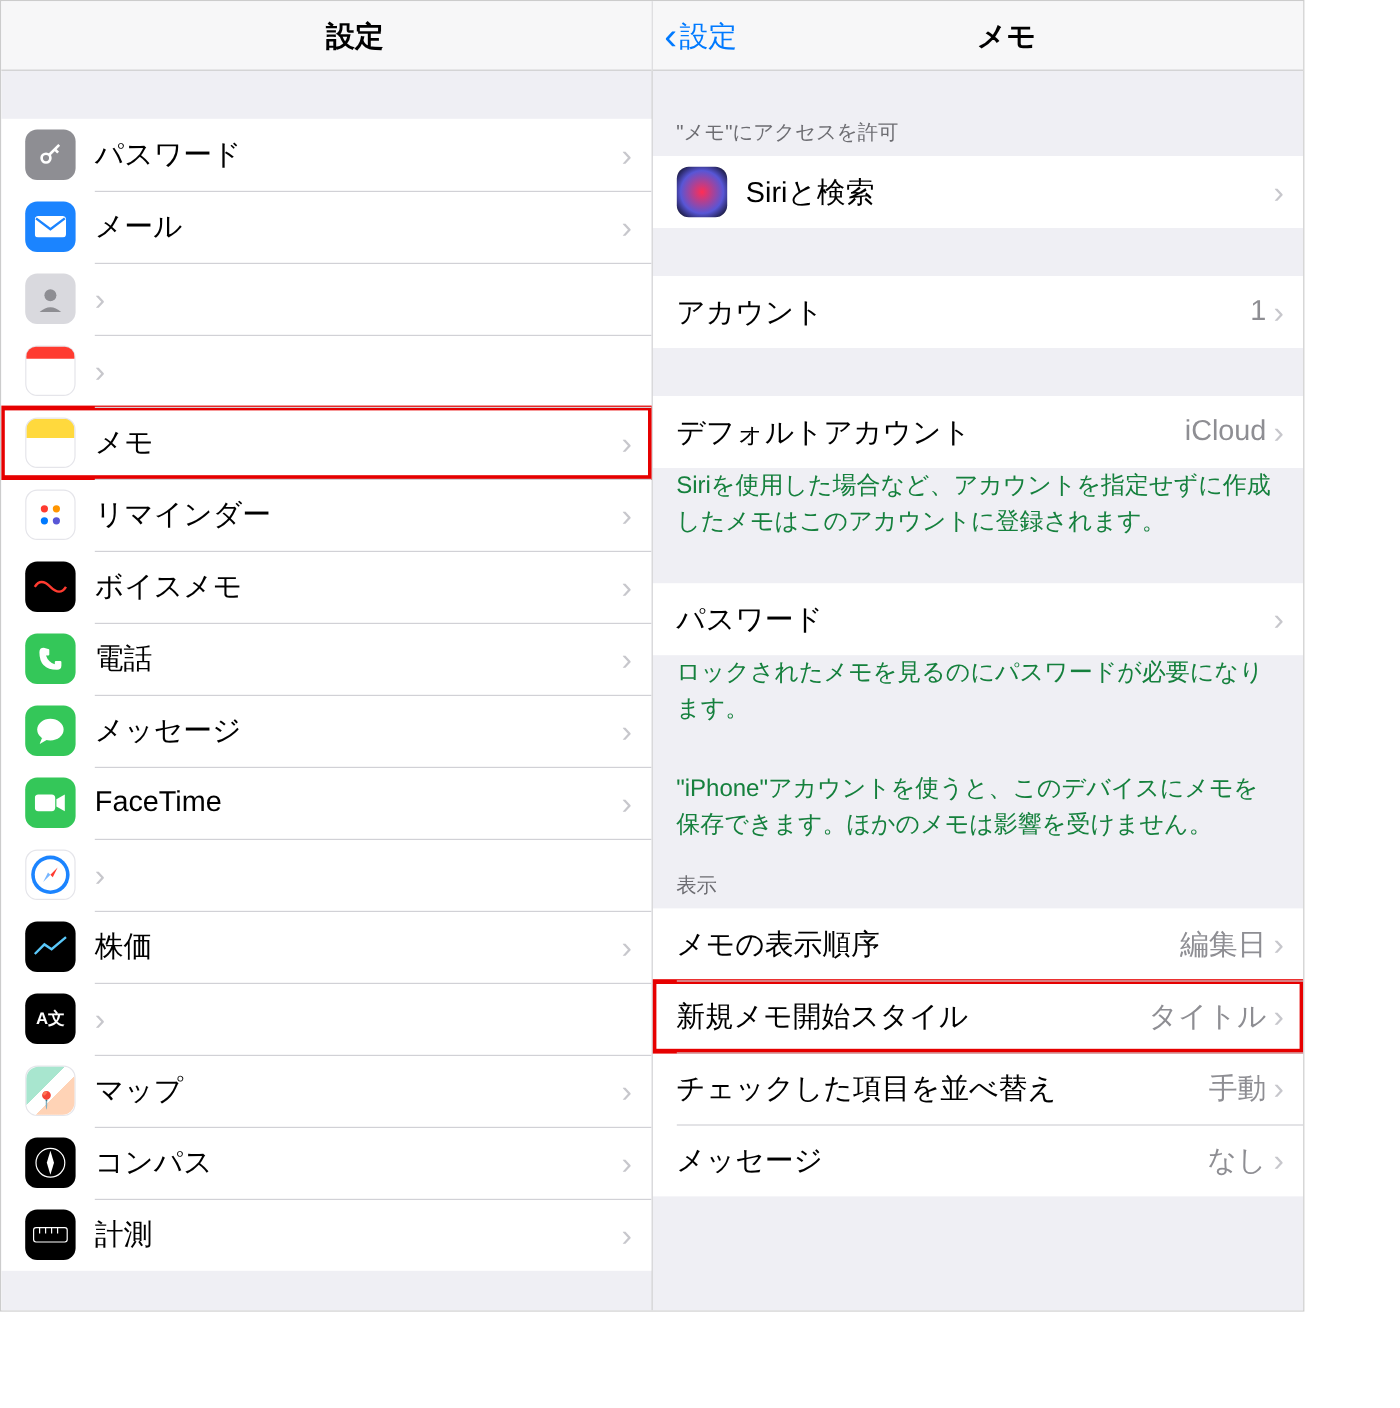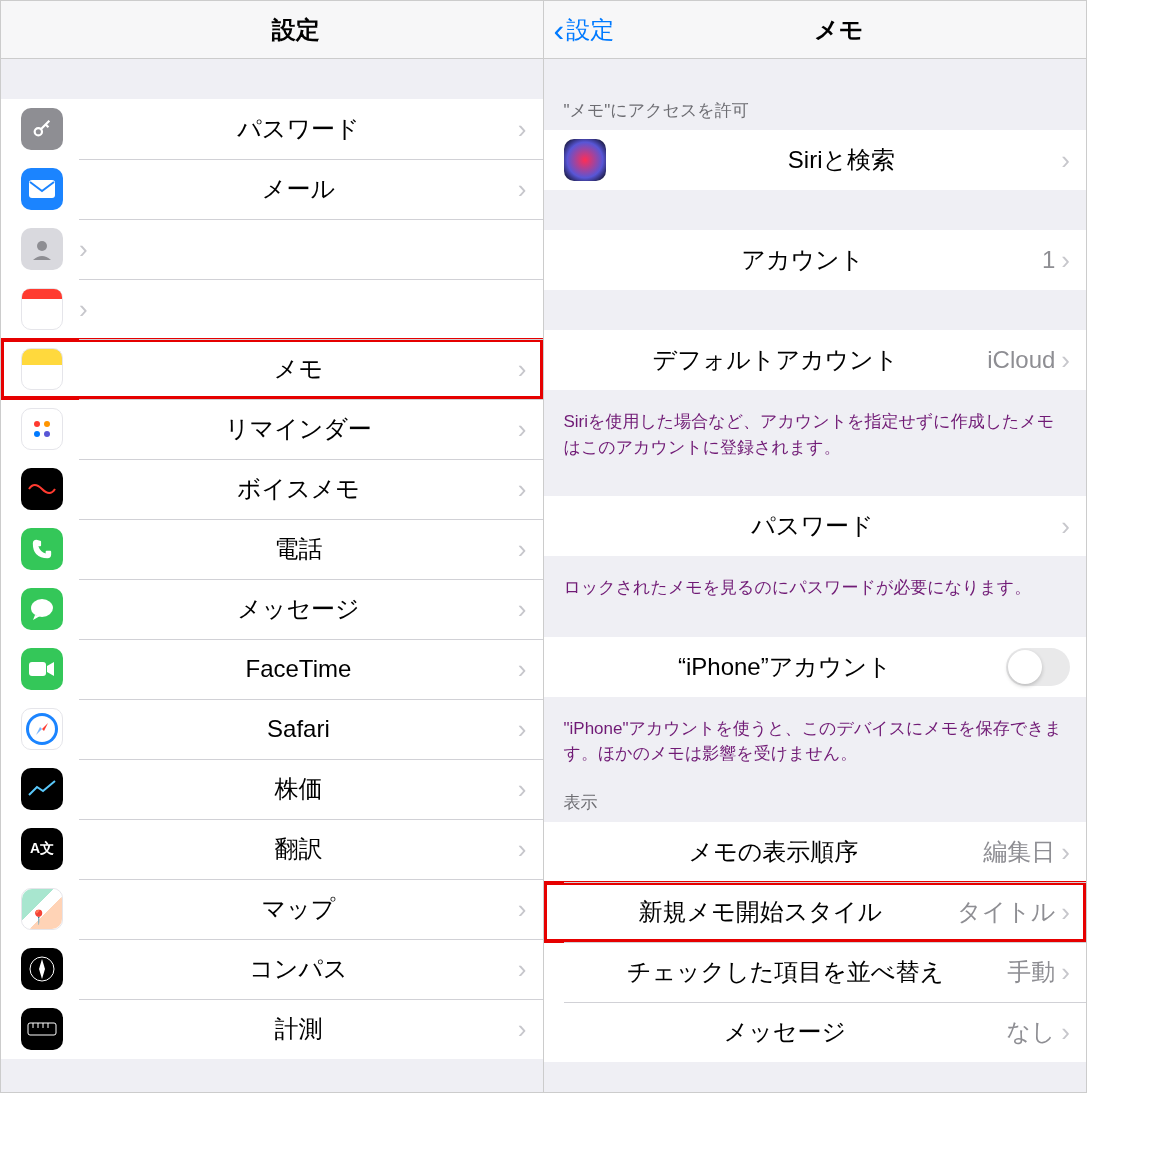--- a/index.html
+++ b/index.html
@@ -41,27 +41,27 @@
 
 .scroll { flex: 1; overflow-y: auto; }
 
 .grp-spacer { height: 40px; }
 .grp-header {
   font-size: 17px;
   color: #6d6d72;
   padding: 8px 20px 8px 20px;
 }
 .grp-footer {
-  font-size: 17px;
-  color: #701a75;
-  padding: 19px 20px 8px 20px;
+  font-size: 20px;
+  color: #15803d;
+  padding: 0 20px 8px 20px;
   line-height: 1.5;
 }
 
-.list { background: #fff; text-align: center; }
+.list { background: #fff; }
 .row {
   display: flex;
   align-items: center;
   min-height: 60px;
   padding: 6px 16px 6px 20px;
   position: relative;
   cursor: pointer;
 }
 .row + .row::before,
 .row.divided::before {
@@ -246,37 +246,35 @@
       <div class="row">
         <div class="icon ic-safari">
             <svg width="36" height="36" viewBox="0 0 36 36">
               <circle cx="18" cy="18" r="16" fill="#1b84ff"></circle>
               <circle cx="18" cy="18" r="13" fill="#fff"></circle>
               <path d="M12 24 L18 18 L24 12 L18 18 Z" fill="#ff3b30"></path>
               <path d="M18 18 L24 12 L20 20 Z" fill="#ff3b30"></path>
               <path d="M18 18 L12 24 L16 16 Z" fill="#1b84ff" opacity="0.6"></path>
             </svg>
           </div>
-        <div class="label">Safari</div>
         <div class="chevron">›</div>
       </div>
       <div class="row">
         <div class="icon ic-stocks">
             <svg width="30" height="20" viewBox="0 0 30 20">
               <path d="M2 16 L10 8 L16 12 L28 2" stroke="#5ac8fa" stroke-width="2" fill="none"></path>
             </svg>
           </div>
         <div class="label">株価</div>
         <div class="chevron">›</div>
       </div>
       <div class="row">
         <div class="icon ic-translate">
             <span style="color:#fff;font-size:14px;">A文</span>
           </div>
-        <div class="label">翻訳</div>
         <div class="chevron">›</div>
       </div>
       <div class="row">
         <div class="icon ic-maps">
             <div class="maps-inner">
               <span class="maps-pin">📍</span>
             </div>
           </div>
         <div class="label">マップ</div>
         <div class="chevron">›</div>
@@ -348,26 +346,20 @@
     <div class="grp-spacer" style="height:28px"></div>
     <div class="list">
       <div class="row">
         <div class="label">パスワード</div>
         <div class="chevron">›</div>
       </div>
     </div>
     <div class="grp-footer">ロックされたメモを見るのにパスワードが必要になります。</div>
 
     <div class="grp-spacer" style="height:28px"></div>
-    <div class="list">
-      <div class="row">
-        <div class="label">“iPhone”アカウント</div>
-        <div class="switch"></div>
-      </div>
-    </div>
     <div class="grp-footer">"iPhone"アカウントを使うと、このデバイスにメモを保存できます。ほかのメモは影響を受けません。</div>
 
     <div class="grp-header" style="padding-top:16px;">表示</div>
     <div class="list">
       <div class="row">
         <div class="label">メモの表示順序</div>
         <div class="value">編集日</div>
         <div class="chevron">›</div>
       </div>
       <div class="row hl">

